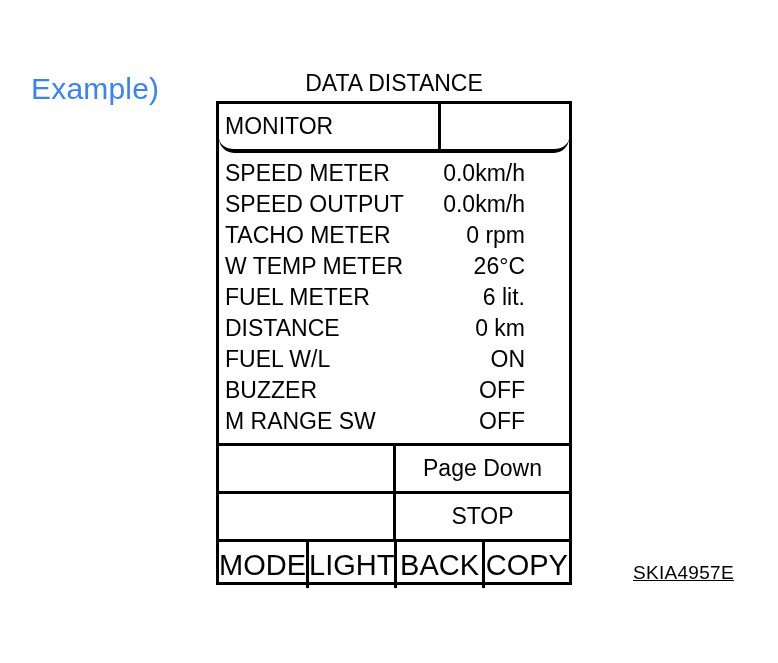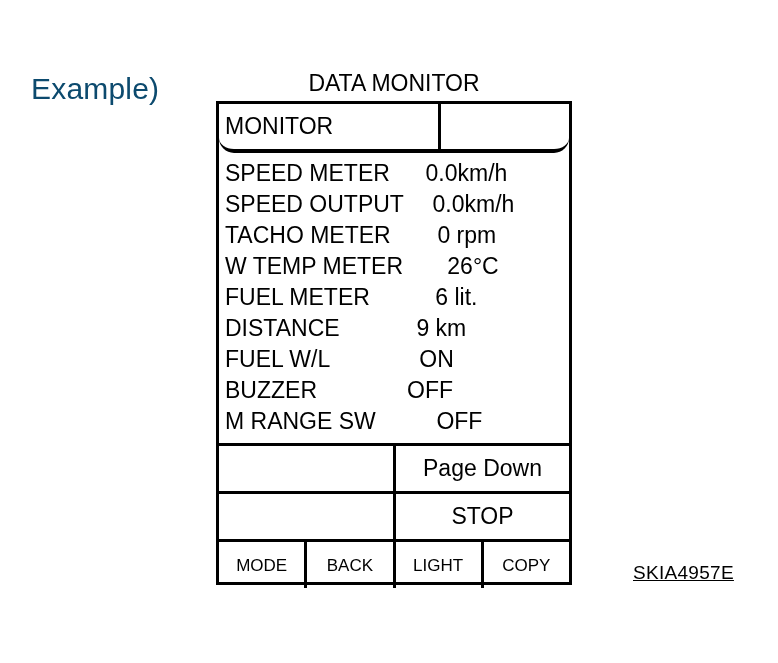--- a/index.html
+++ b/index.html
@@ -18,21 +18,21 @@
   }
 
   
   #example-label {
     position: absolute;
     left: 31px;
     top: 72px;
     font-size: 30px;
     line-height: 34px;
     letter-spacing: 0.2px;
-    color: #0c4a6e;
+    color: #3b82f6;
     white-space: nowrap;
   }
 
   
   #screen-title {
     position: absolute;
     left: 216px;
     top: 70px;
     width: 356px;
     text-align: center;
@@ -93,21 +93,21 @@
     font-size: 23px;
     line-height: 31px;
     white-space: nowrap;
     gap: 18px;
   }
   .data-label {
     flex: 0 0 auto;
   }
   .data-value {
     flex: 1 1 auto;
-    text-align: center;
+    text-align: right;
   }
 
   
   .softkey-row {
     display: flex;
     height: 48px;
     box-sizing: border-box;
     border-bottom: 3px solid #000;
   }
   .softkey-blank {
@@ -131,21 +131,21 @@
     height: 46px;
     box-sizing: border-box;
   }
   .hard-key {
     flex: 1;
     box-sizing: border-box;
     border-right: 3px solid #000;
     display: flex;
     align-items: center;
     justify-content: center;
-    font-size: 17px;
+    font-size: 29px;
     line-height: 25px;
     white-space: nowrap;
   }
   .hard-key:last-child {
     border-right: none;
   }
 
   
   #figure-code {
     position: absolute;
@@ -156,21 +156,21 @@
     letter-spacing: 0.3px;
     white-space: nowrap;
     text-decoration: underline;
   }
 </style>
 </head>
 <body>
 
 <div id="example-label">Example)</div>
 
-<div id="screen-title">DATA MONITOR</div>
+<div id="screen-title">DATA DISTANCE</div>
 
 <div id="monitor-frame">
 
   <div id="header-row">
     <div id="header-left">MONITOR</div>
     <div id="header-right"></div>
   </div>
 
   <div id="data-list">
 
@@ -194,21 +194,21 @@
       <span class="data-value">26°C</span>
     </div>
 
     <div class="data-row">
       <span class="data-label">FUEL METER</span>
       <span class="data-value">6 lit.</span>
     </div>
 
     <div class="data-row">
       <span class="data-label">DISTANCE</span>
-      <span class="data-value">9 km</span>
+      <span class="data-value">0 km</span>
     </div>
 
     <div class="data-row">
       <span class="data-label">FUEL W/L</span>
       <span class="data-value">ON</span>
     </div>
 
     <div class="data-row">
       <span class="data-label">BUZZER</span>
       <span class="data-value">OFF</span>
@@ -226,20 +226,20 @@
     <div class="softkey-cell">Page Down</div>
   </div>
 
   <div class="softkey-row">
     <div class="softkey-blank"></div>
     <div class="softkey-cell">STOP</div>
   </div>
 
   <div id="button-row">
     <div class="hard-key">MODE</div>
+    <div class="hard-key">LIGHT</div>
     <div class="hard-key">BACK</div>
-    <div class="hard-key">LIGHT</div>
     <div class="hard-key">COPY</div>
   </div>
 
 </div>
 
 <div id="figure-code">SKIA4957E</div>
 
 </body></html>

